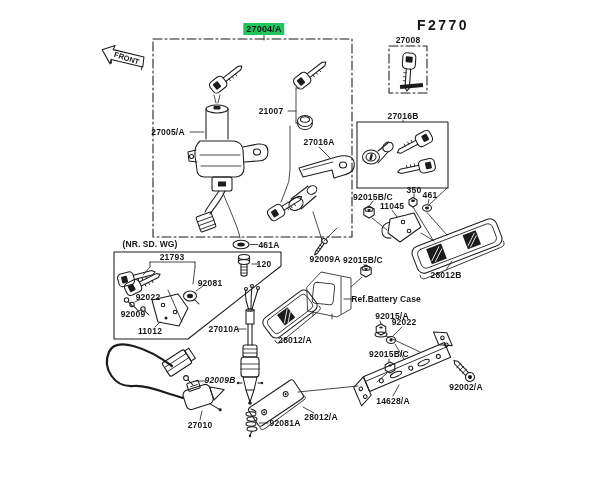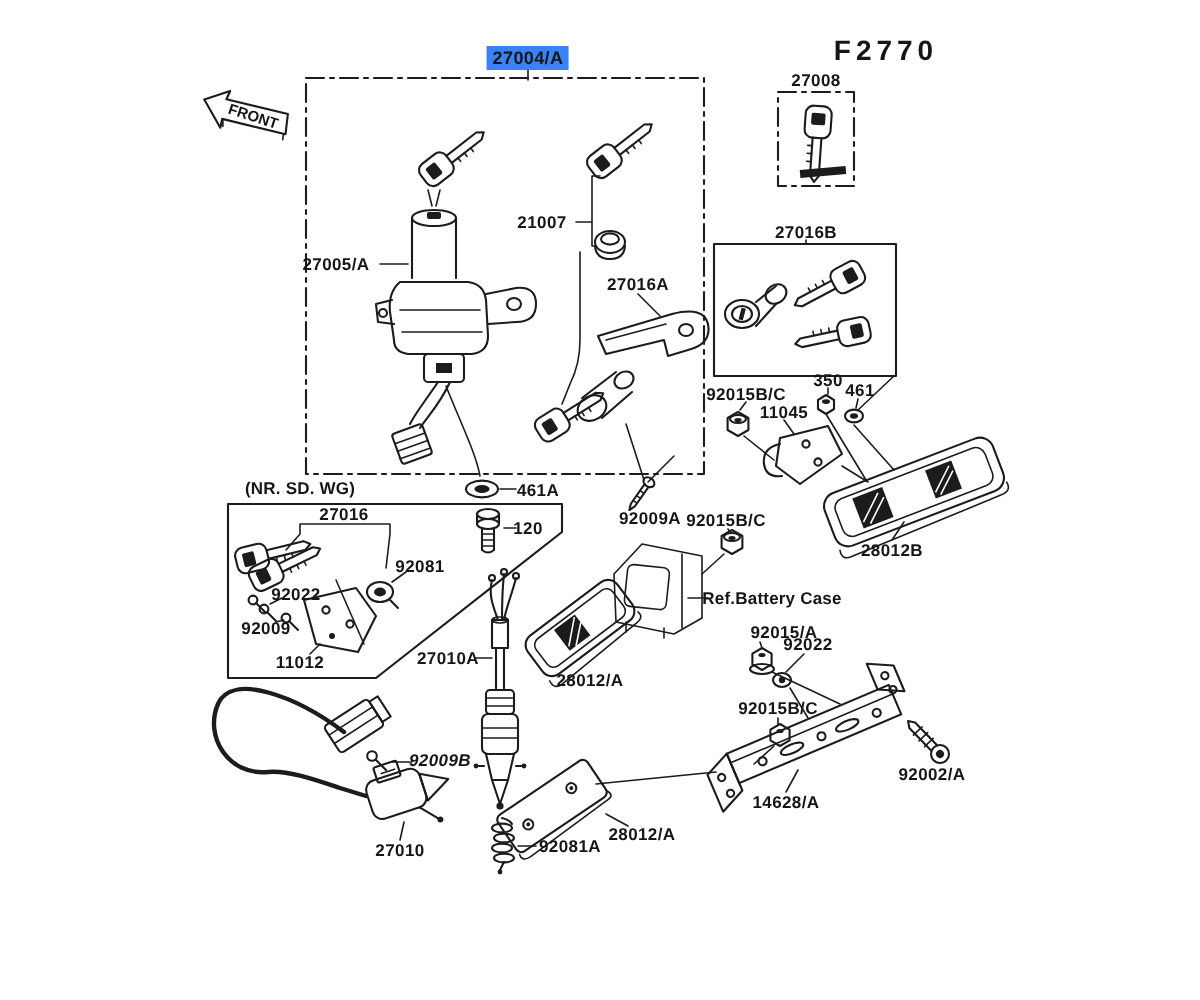--- a/index.html
+++ b/index.html
@@ -299,33 +299,33 @@
     <ellipse class="ln" cx="251" cy="424" rx="5" ry="2.2"></ellipse>
     <ellipse class="ln" cx="252" cy="429" rx="5" ry="2.2"></ellipse>
     <path class="ln" d="M251,409 q4,1 5,3 M252,431 L250,435"></path>
     <circle class="fl" cx="250" cy="436" r="1.2"></circle>
     <path class="ln th" d="M268,423 H259"></path>
   </g>
 
 </svg>
 
 <div class="callout-layer">
-      <div class="callout highlighted" style="left: 264px; top: 29px; background: #3b82f6;">27004/A</div>
+      <div class="callout highlighted" style="left: 264px; top: 29px; background: #22c55e;">27004/A</div>
       <div class="callout" style="left: 408px; top: 40px;">27008</div>
       <div class="callout" style="left: 271px; top: 111px;">21007</div>
       <div class="callout" style="left: 168px; top: 132px;">27005/A</div>
       <div class="callout" style="left: 319px; top: 142px;">27016A</div>
       <div class="callout" style="left: 403px; top: 116px;">27016B</div>
       <div class="callout" style="left: 373px; top: 197px;">92015B/C</div>
       <div class="callout" style="left: 414px; top: 190px;">350</div>
       <div class="callout" style="left: 430px; top: 195px;">461</div>
       <div class="callout" style="left: 392px; top: 206px;">11045</div>
       <div class="callout" style="left: 446px; top: 275px; text-align: center;">28012B</div>
       <div class="callout note" style="left: 150px; top: 244px;">(NR. SD. WG)</div>
-      <div class="callout" style="left: 172px; top: 257px;">27016</div>
+      <div class="callout" style="left: 172px; top: 257px;">21793</div>
       <div class="callout" style="left: 210px; top: 283px;">92081</div>
       <div class="callout" style="left: 148px; top: 297px;">92022</div>
       <div class="callout" style="left: 133px; top: 314px;">92009</div>
       <div class="callout" style="left: 150px; top: 331px;">11012</div>
       <div class="callout" style="left: 269px; top: 245px;">461A</div>
       <div class="callout" style="left: 264px; top: 264px;">120</div>
       <div class="callout" style="left: 325px; top: 259px;">92009A</div>
       <div class="callout" style="left: 363px; top: 260px;">92015B/C</div>
       <div class="callout note" style="left: 386px; top: 299px;">Ref.Battery Case</div>
       <div class="callout" style="left: 392px; top: 316px;">92015/A</div>

